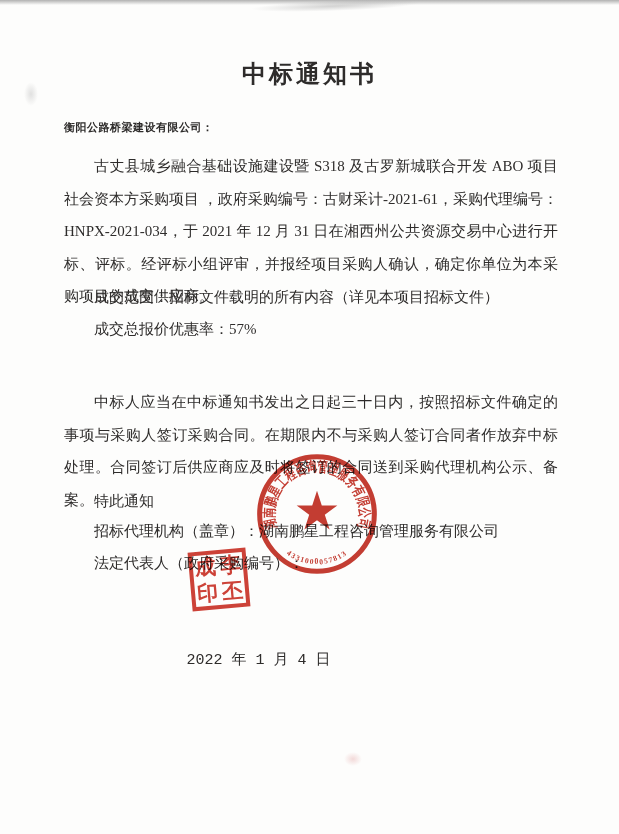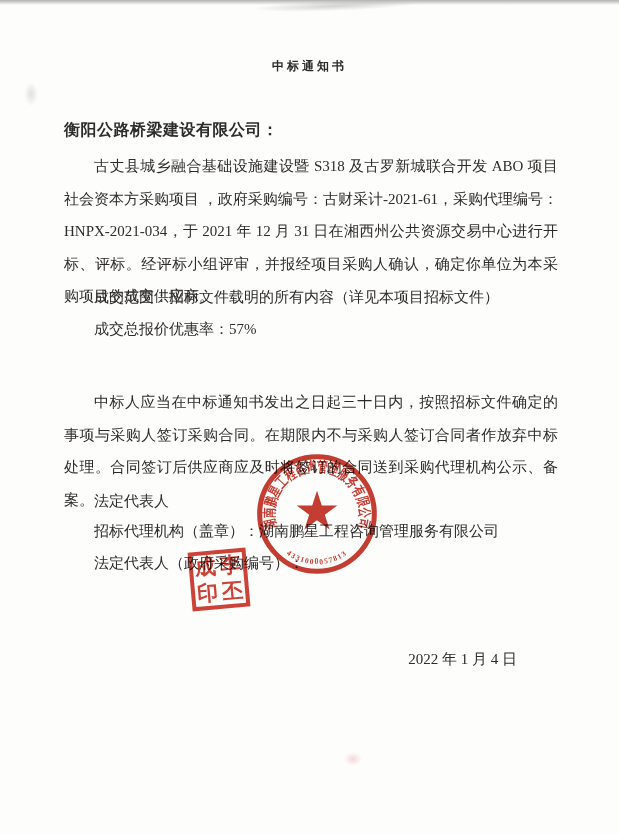--- a/index.html
+++ b/index.html
@@ -29,45 +29,45 @@
     position: absolute; top: 82px; left: 24px; width: 14px; height: 24px;
     background: radial-gradient(ellipse at center, rgba(150,150,150,.28), transparent 70%);
   }
   .smudge-c {
     position: absolute; top: 752px; left: 344px; width: 18px; height: 14px;
     background: radial-gradient(ellipse at center, rgba(210,110,110,.25), transparent 70%);
   }
   
   .title {
     position: absolute; top: 58px; left: 0; width: 100%;
-    text-align: center; font-size: 12px; font-weight: 700; letter-spacing: 3px;
+    text-align: center; font-size: 24px; font-weight: 700; letter-spacing: 3px;
   }
   .recipient {
     position: absolute; top: 120px; left: 64px;
-    font-size: 16px; font-weight: 700; letter-spacing: .5px;
+    font-size: 11px; font-weight: 700; letter-spacing: .5px;
   }
   .para {
     position: absolute; left: 64px; width: 494px;
     font-size: 15px; line-height: 32.5px;
     text-align: justify; text-indent: 2em;
   }
   .para-1 { top: 150px; }
   .para-2 { top: 386px; }
   .clause {
     position: absolute; left: 64px; width: 494px;
     font-size: 15px; text-indent: 2em; line-height: 20px;
   }
   .scope-line    { top: 287px; }
   .discount-line { top: 319px; }
   .notice-line   { top: 491px; }
   .agency-line   { top: 521px; }
   .legal-line    { top: 553px; }
   .date-line {
     position: absolute; top: 650px; left: 0; width: 517px;
-    text-align: right; font-size: 15px;
+    text-align: center; font-size: 15px; font-family: Liberation Mono, monospace;
   }
   
   .seal-round {
     position: absolute; left: 254px; top: 451px; width: 126px; height: 126px;
     mix-blend-mode: multiply; opacity: .95;
   }
   .seal-round svg { width: 100%; height: 100%; }
   .seal-square {
     position: absolute; left: 190px; top: 550px; width: 58px; height: 59px;
     border: 4px solid #c8281c;
@@ -94,21 +94,21 @@
 
   <div class="recipient">衡阳公路桥梁建设有限公司：</div>
 
   <p class="para para-1">古丈县城乡融合基础设施建设暨 S318 及古罗新城联合开发 ABO 项目社会资本方采购项目 ，政府采购编号：古财采计-2021-61，采购代理编号：HNPX-2021-034，于 2021 年 12 月 31 日在湘西州公共资源交易中心进行开标、评标。经评标小组评审，并报经项目采购人确认，确定你单位为本采购项目的成交供应商。</p>
 
   <div class="clause scope-line">成交范围：招标文件载明的所有内容（详见本项目招标文件）</div>
   <div class="clause discount-line">成交总报价优惠率：57%</div>
 
   <p class="para para-2">中标人应当在中标通知书发出之日起三十日内，按照招标文件确定的事项与采购人签订采购合同。在期限内不与采购人签订合同者作放弃中标处理。合同签订后供应商应及时将签订的合同送到采购代理机构公示、备案。</p>
 
-  <div class="clause notice-line">法定代表人</div>
+  <div class="clause notice-line">特此通知</div>
   <div class="clause agency-line">招标代理机构（盖章）：湖南鹏星工程咨询管理服务有限公司</div>
   <div class="clause legal-line">法定代表人（政府采购编号）：</div>
 
   <div class="date-line">2022 年 1 月 4 日</div>
 
   <div class="seal-round">
     <svg viewBox="0 0 200 200" xmlns="http://www.w3.org/2000/svg">
       <circle cx="100" cy="100" r="91" fill="none" stroke="#c23227" stroke-width="8"></circle>
       <defs>
         <path id="sealTextArc" d="M 36.1,123.3 A 68 68 0 1 1 163.9,123.3" fill="none"></path>

